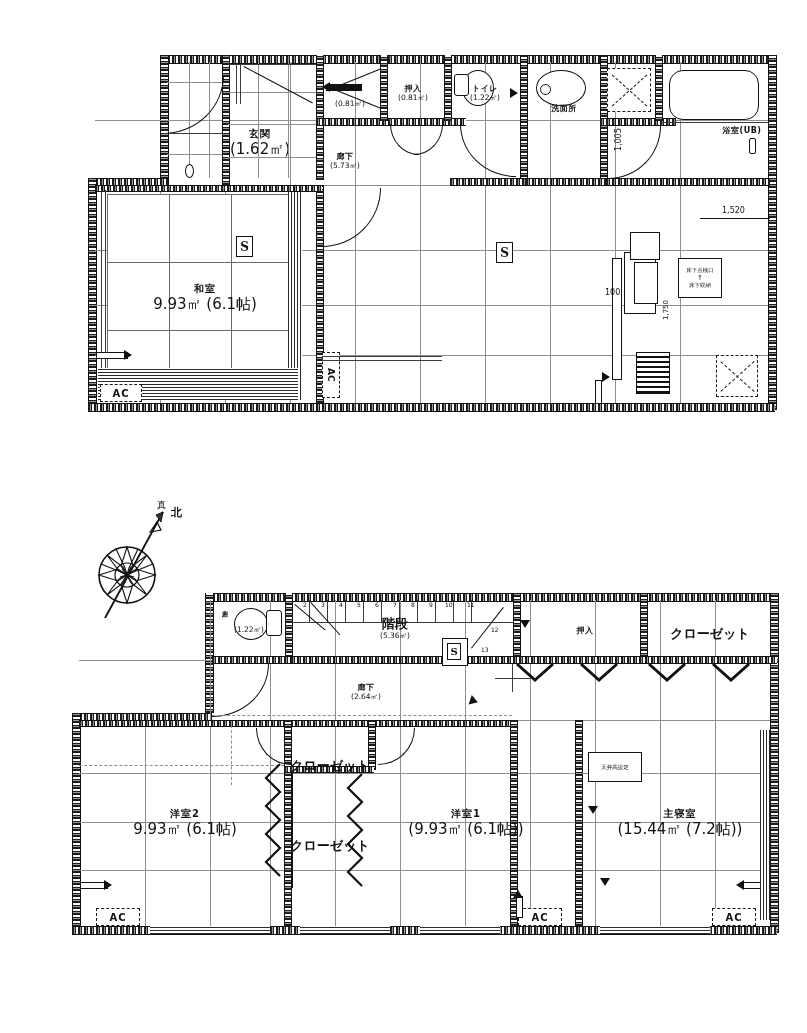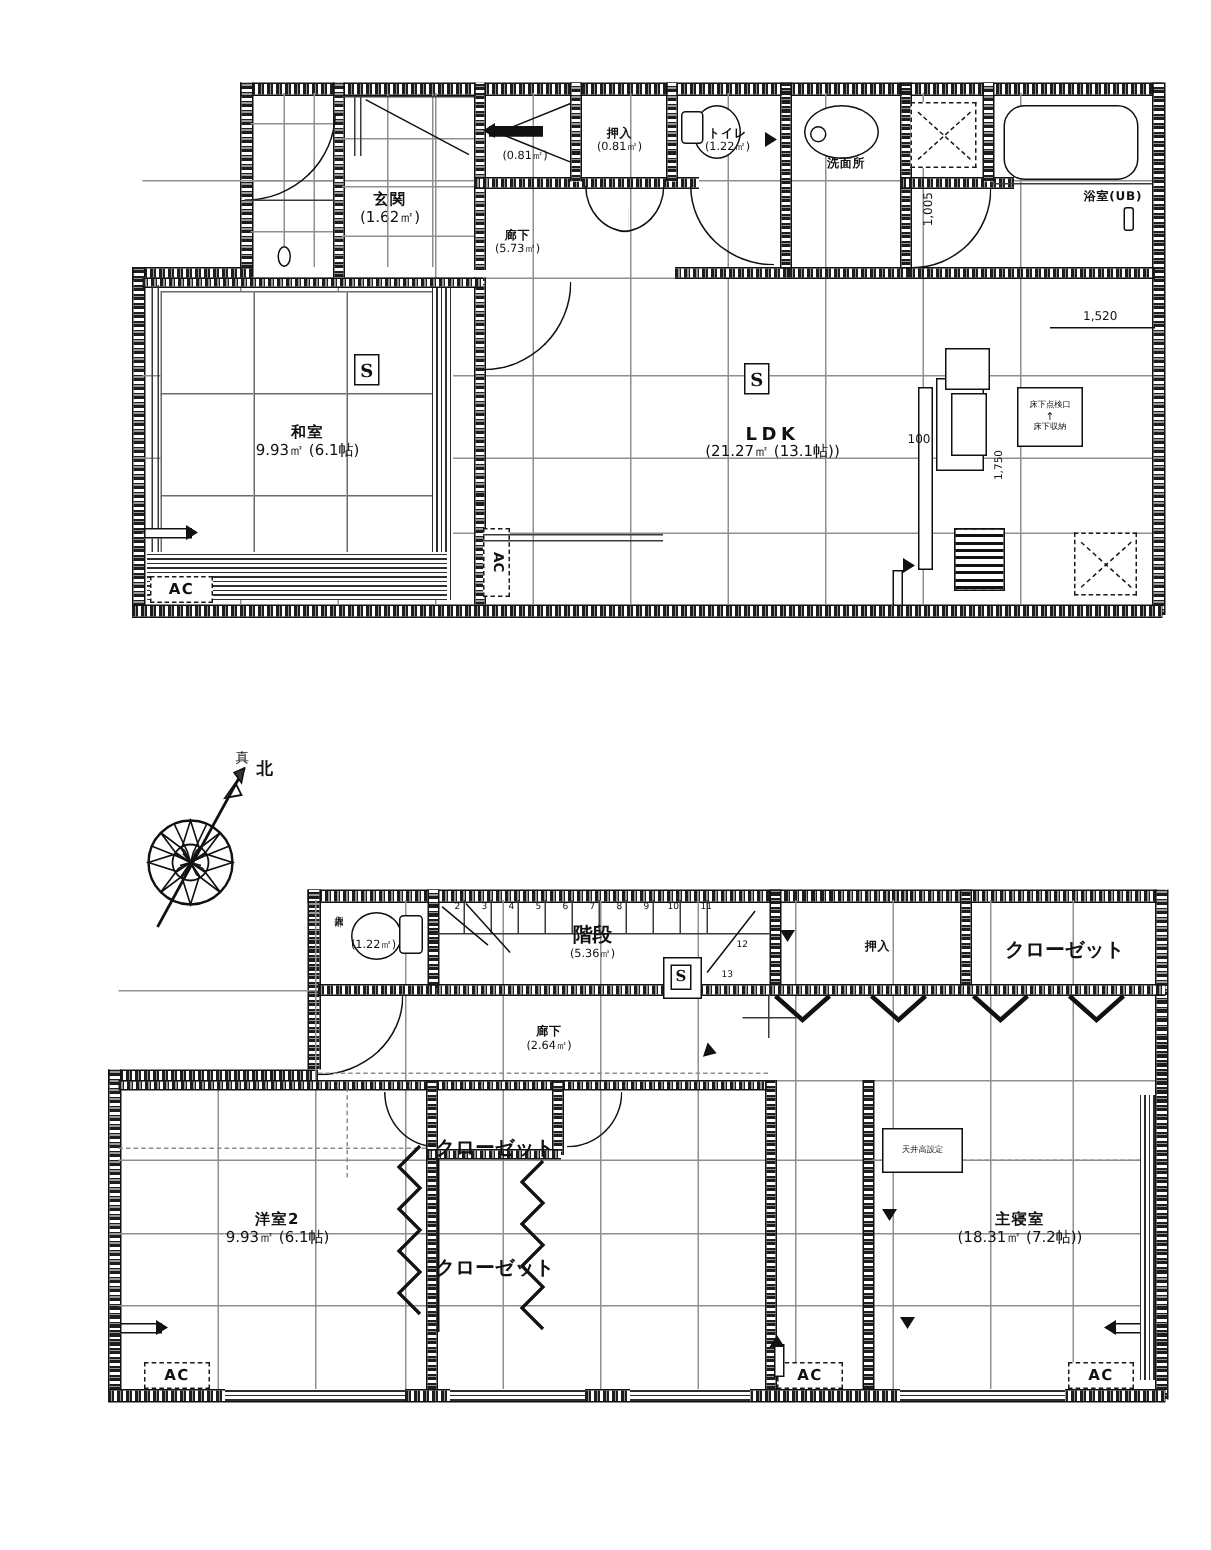--- a/index.html
+++ b/index.html
@@ -44,21 +44,21 @@
     position:absolute;
     text-align:center;
     color:#111;
     line-height:1.25;
     white-space:nowrap;
     font-family:"DejaVu Sans","Liberation Sans",sans-serif;
   }
   .rname{font-size:10px;letter-spacing:1px;font-weight:700;display:block;}
   .rname.sm{font-size:8px;letter-spacing:0.5px;}
   .rname.xs{font-size:13px;letter-spacing:0px;}
-  .rarea{font-size:10px;letter-spacing:0px;display:block;margin-top:-1px;}
+  .rarea{font-size:15px;letter-spacing:0px;display:block;margin-top:-1px;}
   .rarea.sm{font-size:7.5px;}
   .ldkname{font-size:12px;letter-spacing:3px;font-weight:700;}
 
   
   .sbox{
     position:absolute;
     width:15px;height:19px;
     border:1.4px solid #111;
     background:#fff;
     font-size:12px;font-weight:700;
@@ -294,24 +294,20 @@
     <div class="rlabel" style="left:135px;top:283px;width:140px;">
       <span class="rname">和室</span>
       <span class="rarea">9.93㎡ (6.1帖)</span>
     </div>
     <div class="bararrow" style="left:96px;top:352px;width:30px;"></div>
     <div class="tri r" style="left:124px;top:350px;"></div>
     <div class="acbox" style="left:100px;top:384px;width:40px;height:16px;">AC</div>
     <div class="acbox vert" style="left:322px;top:352px;width:16px;height:44px;">AC</div>
 
     <div class="sbox" style="left:496px;top:242px;">S</div>
-    <div class="rlabel" style="left:420px;top:282px;width:190px;">
-      <span class="rname ldkname">LDK</span>
-      <span class="rarea">(21.27㎡ (13.1帖))</span>
-    </div>
 
     <div class="fix" style="left:612px;top:258px;width:8px;height:120px;"></div>
     <div class="fix" style="left:624px;top:252px;width:30px;height:60px;"></div>
     <div class="fix" style="left:634px;top:262px;width:22px;height:40px;"></div>
     <div class="fix" style="left:636px;top:352px;width:32px;height:40px;background:repeating-linear-gradient(0deg,#111 0 2px,#fff 2px 5px),repeating-linear-gradient(90deg,#111 0 2px,transparent 2px 6px);"></div>
     <div class="fix" style="left:630px;top:232px;width:28px;height:26px;"></div>
     <div class="dim" style="left:605px;top:288px;">100</div>
     <div class="dim v" style="left:662px;top:300px;font-size:7px;">1,750</div>
     <div class="notebox" style="left:678px;top:258px;width:40px;height:36px;flex-direction:column;">
       <span>床下点検口</span>
@@ -491,34 +487,38 @@
       </svg>
     </div>
     <div class="abs" style="left:230px;top:200px;width:60px;height:130px;">
       <svg width="60" height="130" viewBox="0 0 60 130">
         <path d="M50 4 L36 18 L50 32 L36 46 L50 60 L36 74 L50 88 L36 102 L50 116" stroke="#111" stroke-width="2.2" fill="none"></path>
       </svg>
     </div>
 
     <div class="abs" style="left:374px;top:165px;width:136px;height:201px;"></div>
 
+    <div class="rlabel" style="left:388px;top:248px;width:156px;">
+      <span class="rname">洋室1</span>
+      <span class="rarea">(9.93㎡ (6.1帖))</span>
+    </div>
     <div class="arc tr" style="left:378px;top:168px;width:36px;height:36px;"></div>
     <div class="acbox" style="left:518px;top:348px;width:42px;height:16px;">AC</div>
     <div class="bararrow" style="left:516px;top:336px;width:5px;height:20px;"></div>
     <div class="tri u" style="left:513px;top:330px;"></div>
 
     <div class="abs" style="left:581px;top:165px;width:189px;height:201px;">
       <div class="gridd" style="left:0;top:48px;width:189px;"></div>
     </div>
 
     <div class="notebox" style="left:588px;top:192px;width:50px;height:26px;">天井高設定</div>
     <div class="tri d" style="left:588px;top:246px;"></div>
     <div class="rlabel" style="left:600px;top:248px;width:160px;">
       <span class="rname">主寝室</span>
-      <span class="rarea">(18.31㎡ (7.2帖))</span>
+      <span class="rarea">(15.44㎡ (7.2帖))</span>
     </div>
     <div class="acbox" style="left:712px;top:348px;width:42px;height:16px;">AC</div>
     <div class="bararrow" style="left:742px;top:322px;width:26px;"></div>
     <div class="tri l" style="left:736px;top:320px;"></div>
     <div class="tri d" style="left:600px;top:318px;"></div>
     <div class="trackv" style="left:760px;top:170px;width:10px;height:190px;"></div>
 
     <div class="track" style="left:150px;top:366px;width:120px;height:8px;"></div>
     <div class="track" style="left:300px;top:366px;width:90px;height:8px;"></div>
     <div class="track" style="left:420px;top:366px;width:80px;height:8px;"></div>

